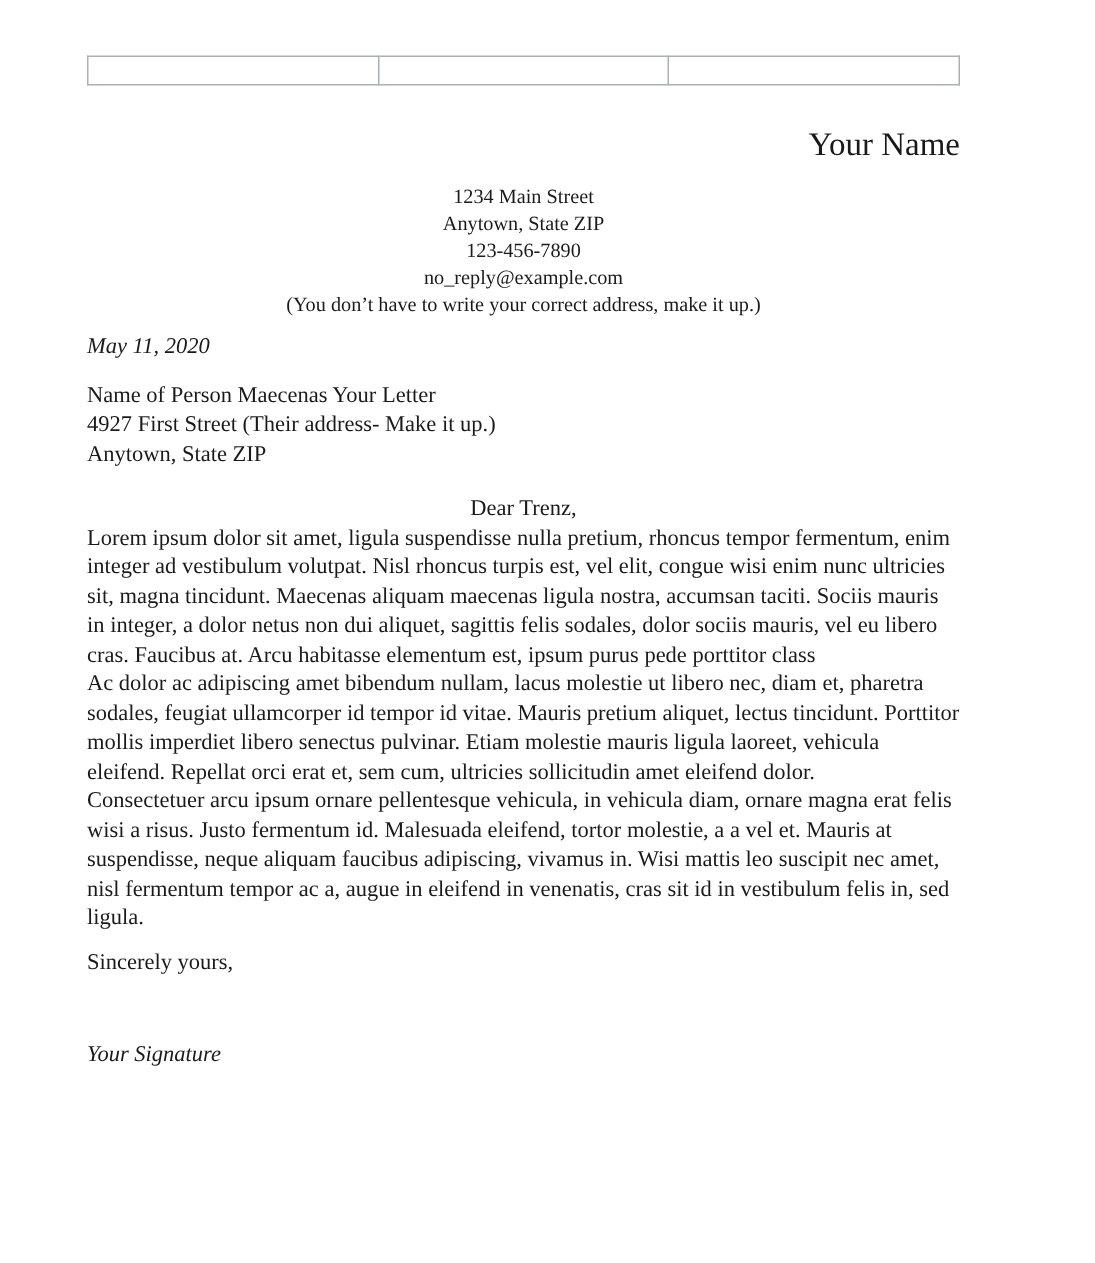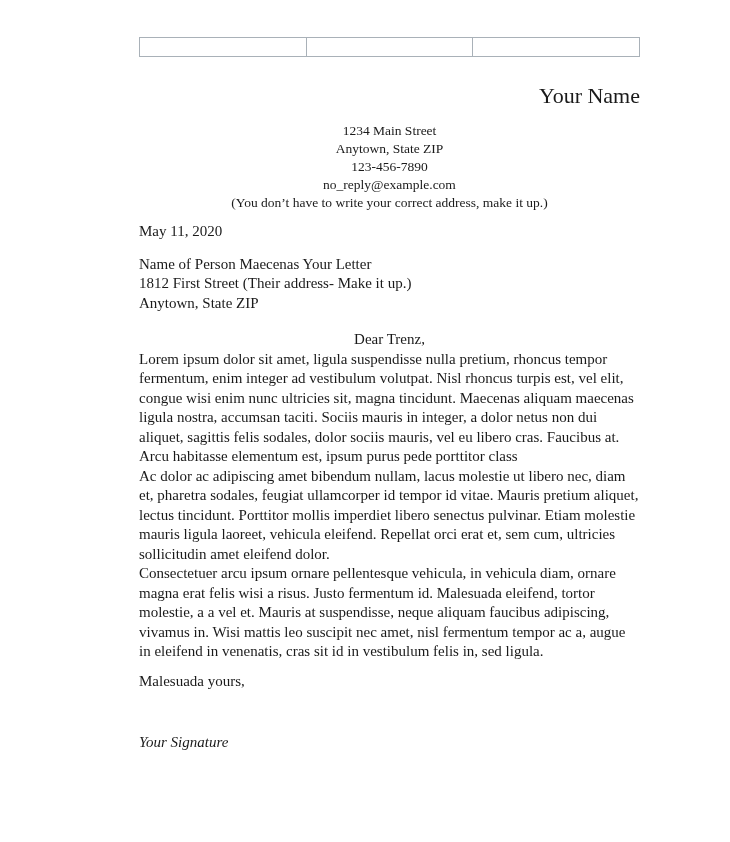--- a/index.html
+++ b/index.html
@@ -10,22 +10,21 @@
   .page {
     position: relative;
     width: 730px;
     height: 842px;
     background: #ffffff;
     overflow: hidden;
     font-family: "Liberation Serif", serif;
     color: #1a1a1a;
   }
   .content {
-    padding: 37px 90px 0 114px;
-    margin-left: 25px;
+    padding: 37px 90px 0 58px;
   }
   table.header-table {
     width: 100%;
     border-collapse: collapse;
     table-layout: fixed;
   }
   table.header-table td {
     border: 1px solid #a9b1b8;
     height: 18px;
     padding: 0;
@@ -40,21 +39,21 @@
   .sender-address {
     margin-top: 13px;
     font-size: 13.5px;
     line-height: 18px;
     text-align: center;
   }
   .body-text {
     font-size: 15px;
     line-height: 19.5px;
   }
-  .date-line   { margin-top: 10px; }
+  .date-line   { margin-top: 10px; font-style: italic; }
   .recipient-block { margin-top: 13px; }
   .salutation  { margin-top: 17px; text-align: center; }
   p.body-para {
     margin: 0;
   }
   .para-1 { margin-top: 11px; }
   .para-2 { margin-top: 13px; }
   .para-3 { margin-top: 9px; }
   .closing   { margin-top: 10px; }
   .signature { margin-top: 42px; font-style: italic; }
@@ -82,28 +81,28 @@
       <div>Anytown, State ZIP</div>
       <div>123-456-7890</div>
       <div>no_reply@example.com</div>
       <div>(You don’t have to write your correct address, make it up.)</div>
     </div>
 
     <div class="body-text date-line">May 11, 2020</div>
 
     <div class="body-text recipient-block">
       <div>Name of Person Maecenas Your Letter</div>
-      <div>1812 First Street (Their address- Make it up.)</div>
+      <div>4927 First Street (Their address- Make it up.)</div>
       <div>Anytown, State ZIP</div>
     </div>
 
     <div class="body-text salutation">Dear Trenz,</div>
 
     <p class="body-text body-para para-1">Lorem ipsum dolor sit amet, ligula suspendisse nulla pretium, rhoncus tempor fermentum, enim integer ad vestibulum volutpat. Nisl rhoncus turpis est, vel elit, congue wisi enim nunc ultricies sit, magna tincidunt. Maecenas aliquam maecenas ligula nostra, accumsan taciti. Sociis mauris in integer, a dolor netus non dui aliquet, sagittis felis sodales, dolor sociis mauris, vel eu libero cras. Faucibus at. Arcu habitasse elementum est, ipsum purus pede porttitor class</p>
     <p class="body-text body-para para-2">Ac dolor ac adipiscing amet bibendum nullam, lacus molestie ut libero nec, diam et, pharetra sodales, feugiat ullamcorper id tempor id vitae. Mauris pretium aliquet, lectus tincidunt. Porttitor mollis imperdiet libero senectus pulvinar. Etiam molestie mauris ligula laoreet, vehicula eleifend. Repellat orci erat et, sem cum, ultricies sollicitudin amet eleifend dolor.</p>
     <p class="body-text body-para para-3">Consectetuer arcu ipsum ornare pellentesque vehicula, in vehicula diam, ornare magna erat felis wisi a risus. Justo fermentum id. Malesuada eleifend, tortor molestie, a a vel et. Mauris at suspendisse, neque aliquam faucibus adipiscing, vivamus in. Wisi mattis leo suscipit nec amet, nisl fermentum tempor ac a, augue in eleifend in venenatis, cras sit id in vestibulum felis in, sed ligula.</p>
 
-    <div class="body-text closing">Malesuada yours,</div>
+    <div class="body-text closing">Sincerely yours,</div>
 
     <div class="body-text signature">Your Signature</div>
 
   </div>
 </div>
 
 </body></html>

